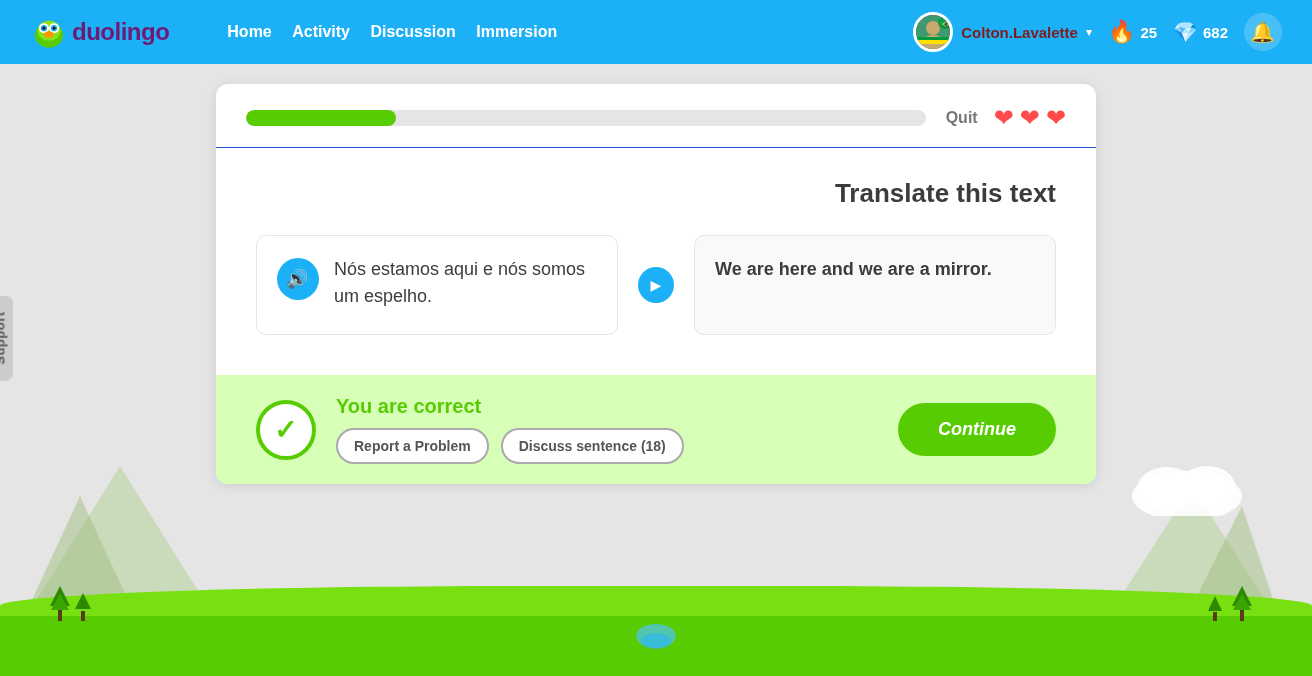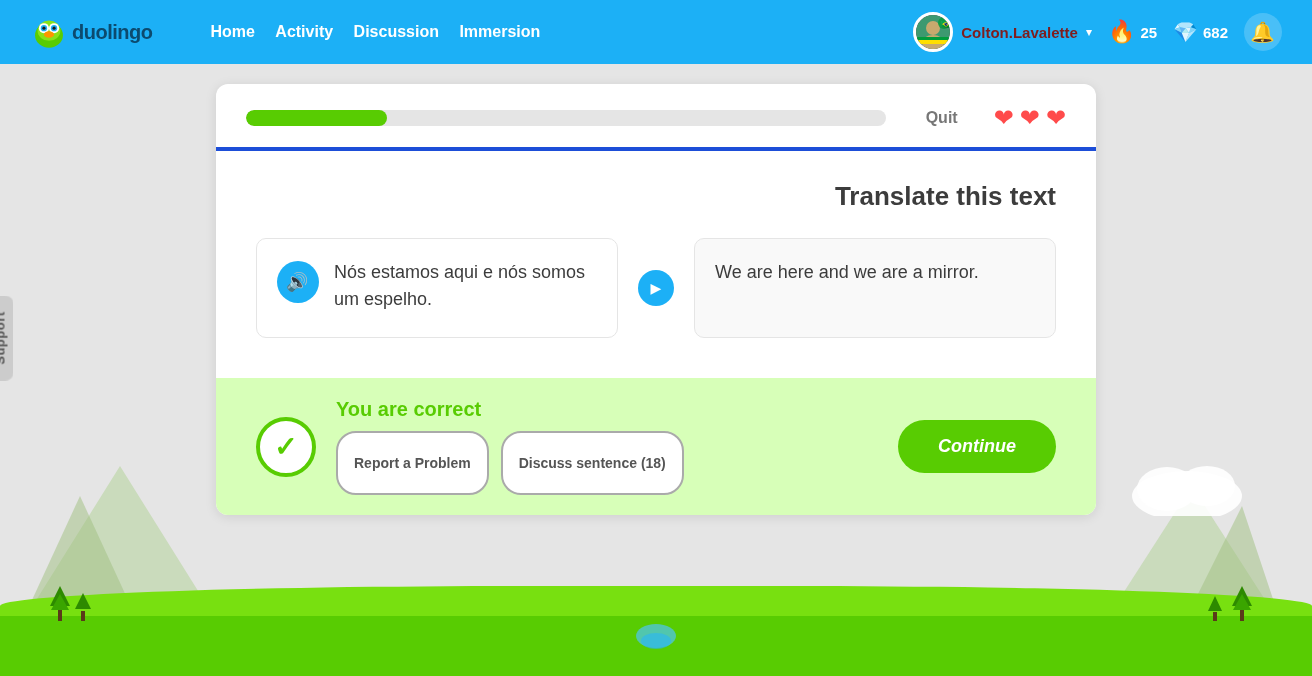--- a/index.html
+++ b/index.html
@@ -104,22 +104,21 @@
       box-shadow: 0 2px 12px rgba(0,0,0,0.1);
       overflow: hidden;
     }
 
     
     .progress-area {
       padding: 20px 30px 15px 30px;
       display: flex;
       align-items: center;
       justify-content: space-between;
-      border-bottom: 4px solid #1d4ed8;
-      gap: 20px;
+      border-bottom: 1px solid #1d4ed8;
     }
     .progress-bar-container {
       flex: 1;
       height: 16px;
       background: #e5e5e5;
       border-radius: 8px;
       overflow: hidden;
       margin-right: 20px;
     }
     .progress-bar-fill {
@@ -207,20 +206,21 @@
       align-items: center;
       justify-content: center;
     }
     .target-box {
       flex: 1;
       border: 1px solid #e5e5e5;
       border-radius: 10px;
       padding: 20px;
       background: #f9f9f9;
       min-height: 100px;
+      font-weight: bold;
     }
     .target-text {
       font-size: 18px;
       color: #3c3c3c;
       line-height: 1.5;
     }
 
     
     .correct-banner {
       background: #d7ffb8;
@@ -249,21 +249,21 @@
       margin-bottom: 10px;
     }
     .correct-actions {
       display: flex;
       gap: 12px;
     }
     .action-btn {
       border: 2px solid #aaa;
       background: white;
       border-radius: 20px;
-      padding: 22px 16px;
+      padding: 8px 16px;
       font-size: 14px;
       font-weight: 600;
       color: #555;
       cursor: pointer;
     }
     .continue-btn {
       background: #58cc02;
       border: none;
       border-radius: 30px;
       padding: 16px 40px;
@@ -299,23 +299,23 @@
       display: flex;
       align-items: center;
       gap: 4px;
       margin-right: 20px;
     }
     .logo-owl {
       width: 38px;
       height: 38px;
     }
     .logo-text {
-      font-size: 20px;
+      font-size: 24px;
       font-weight: 900;
-      color: #0c4a6e;
+      color: #701a75;
       letter-spacing: -0.5px;
     }
   </style>
 </head>
 <body>
 
 <header class="header">
   <div class="logo-container">
     <svg class="logo-owl" viewBox="0 0 60 60" xmlns="http://www.w3.org/2000/svg">
       <ellipse cx="30" cy="35" rx="22" ry="20" fill="#58cc02"></ellipse>

